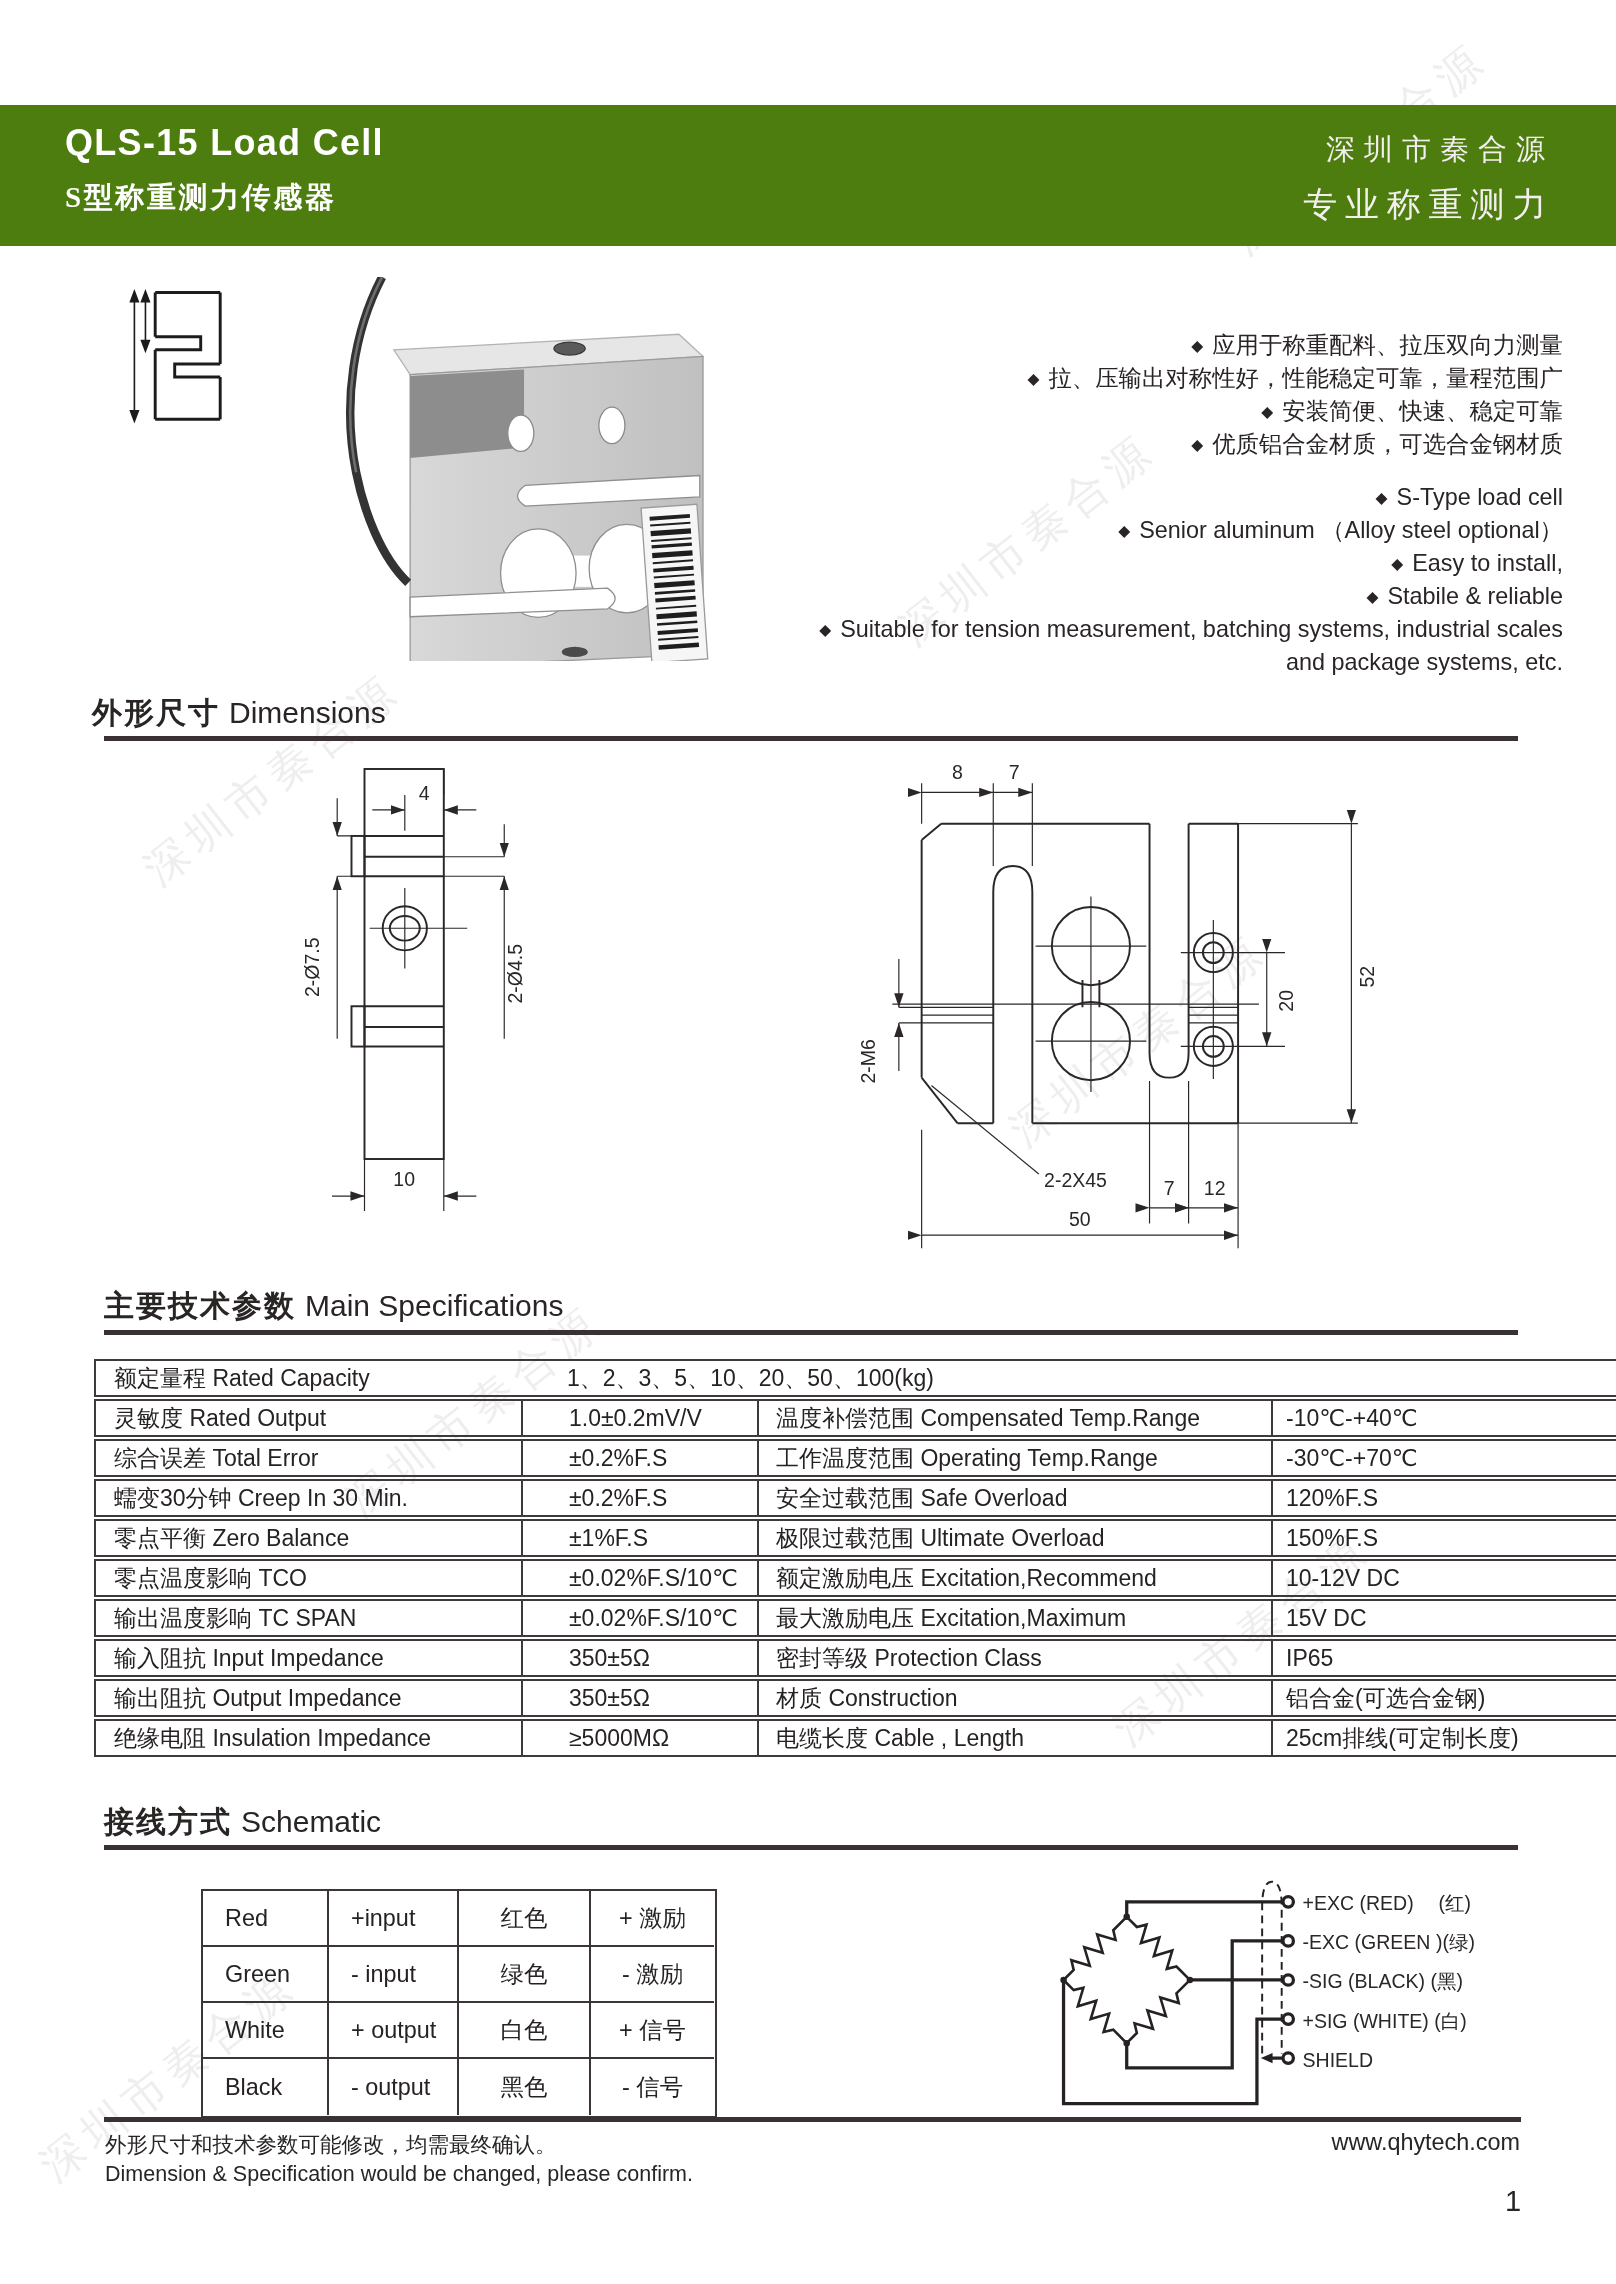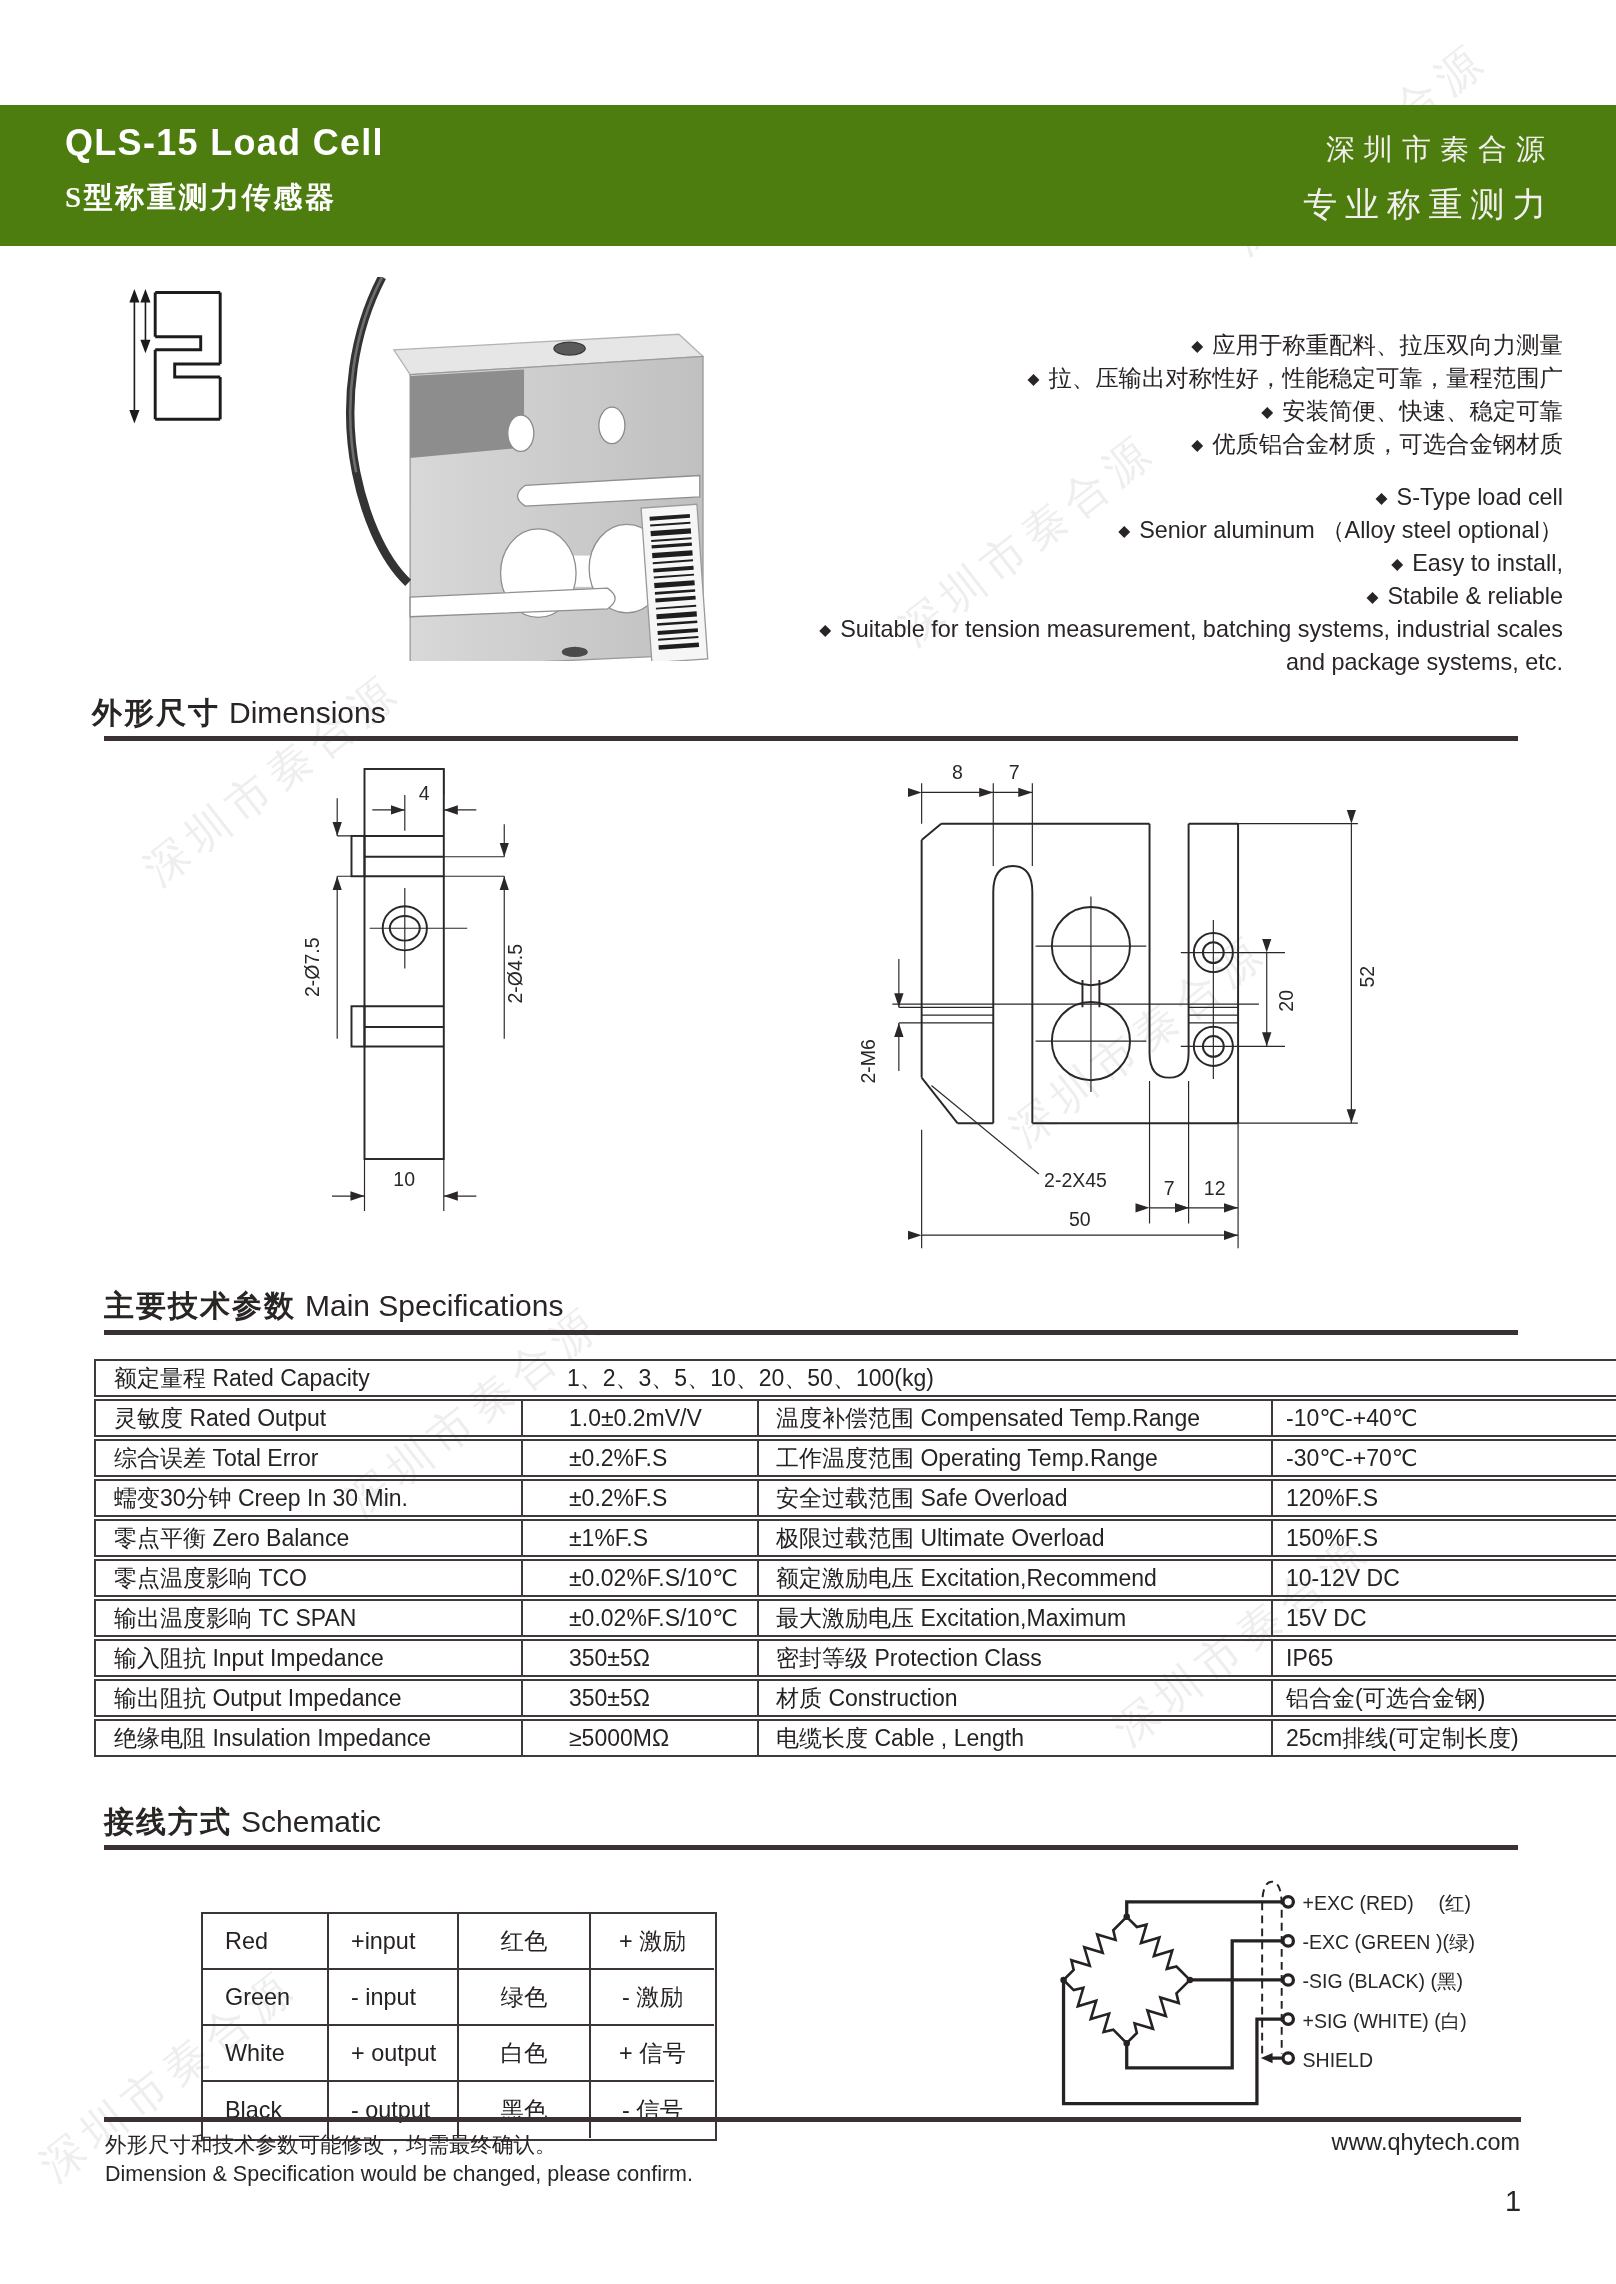--- a/index.html
+++ b/index.html
@@ -30,21 +30,21 @@
   .spec-row .c1{width:425px;padding-left:18px;box-sizing:border-box;}
   .spec-row .c2{width:236px;padding-left:46px;box-sizing:border-box;border-left:2px solid #3f3a3a;
                 height:100%;display:flex;align-items:center;}
   .spec-row .cap-val{flex:1;padding-left:46px;}
   .spec-row .c3{width:514px;padding-left:17px;box-sizing:border-box;border-left:2px solid #3f3a3a;
                 height:100%;display:flex;align-items:center;}
   .spec-row .c4{flex:1;padding-left:13px;border-left:2px solid #3f3a3a;height:100%;
                 display:flex;align-items:center;}
   
   .wire{left:201px;top:1889px;width:516px;height:229px;border:2px solid #3b3536;box-sizing:border-box;
-        display:grid;grid-template-columns:126px 130px 132px 123px;grid-auto-rows:56px;font-size:23.4px;margin-top:23px;}
+        display:grid;grid-template-columns:126px 130px 132px 123px;grid-auto-rows:56px;font-size:23.4px;}
   .wire div{border-right:2px solid #3b3536;border-bottom:2px solid #3b3536;display:flex;align-items:center;}
   .wire div:nth-child(4n){border-right:none;}
   .wire div:nth-child(n+13){border-bottom:none;}
   .wire .l{padding-left:22px;}
   .wire .c{justify-content:center;}
   
   .foot-note{font-size:21.5px;color:#2a2525;}
   .website{font-size:23.4px;color:#2a2525;}
   .pageno{font-size:29px;color:#2a2525;}
   

